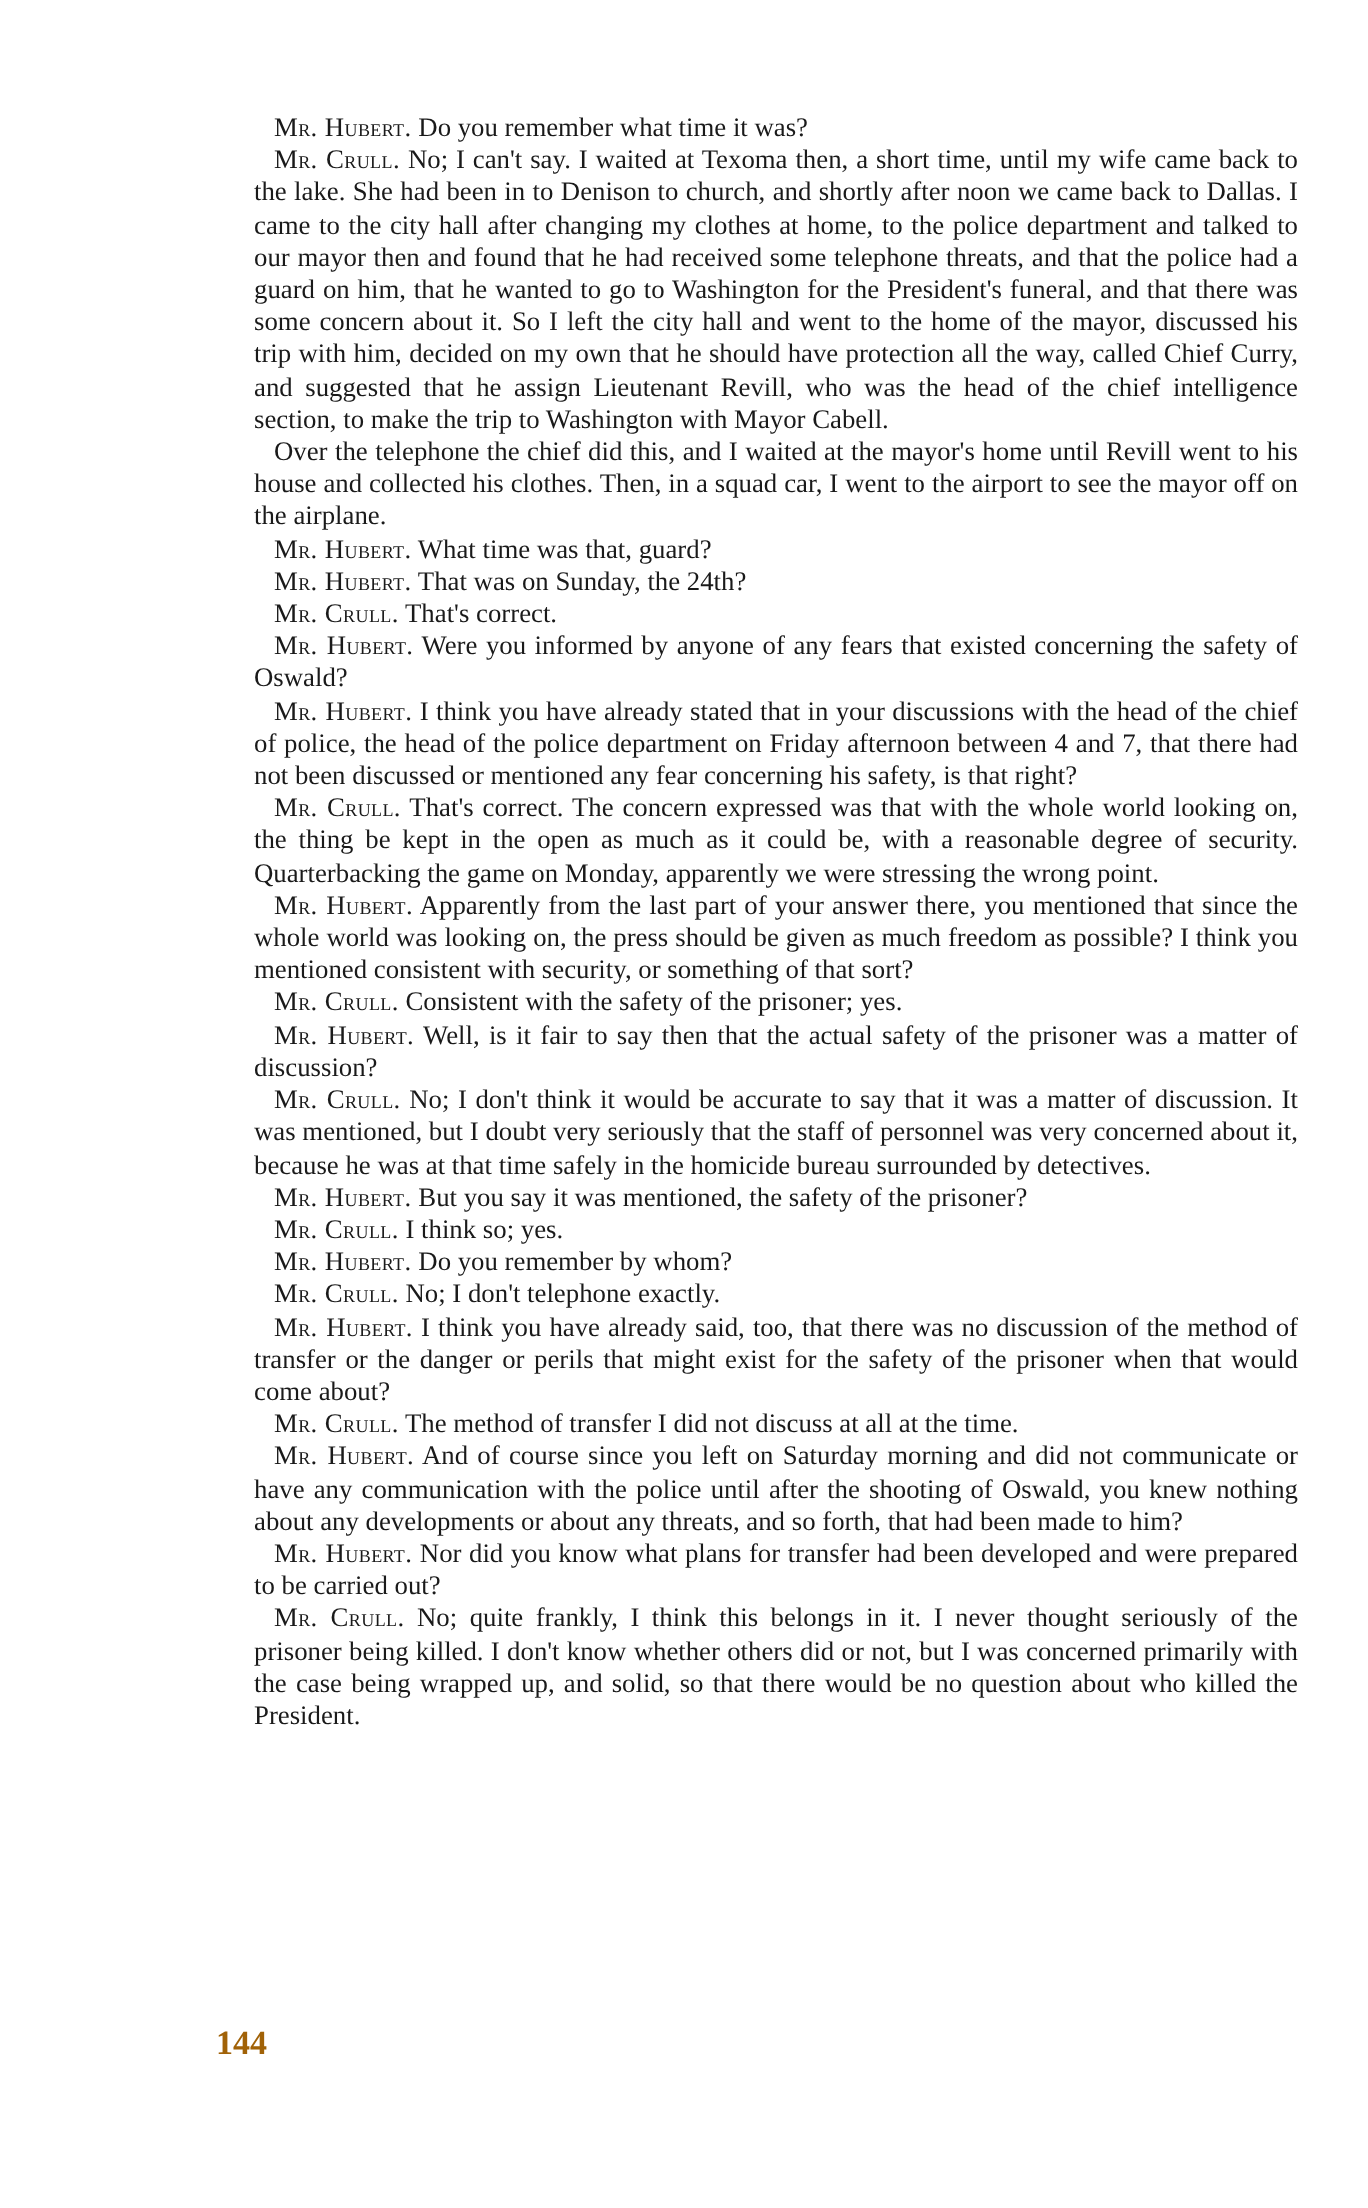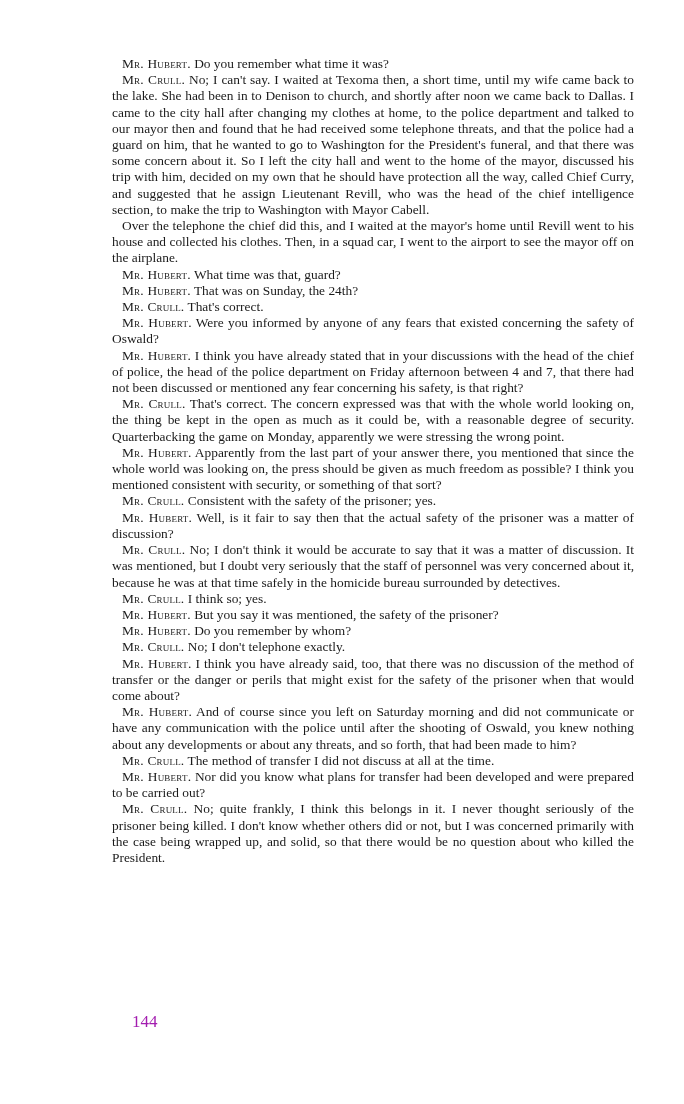--- a/index.html
+++ b/index.html
@@ -10,67 +10,67 @@
   body {
     width: 684px;
     height: 1104px;
     position: relative;
     overflow: hidden;
     font-family: "Liberation Serif", "DejaVu Serif", serif;
     color: #1a1a1a;
   }
   .page {
     position: absolute;
-    left: 112px;
+    left: 127px;
     top: 56px;
     width: 522px;
   }
   .para {
     margin: 0;
     font-size: 13.4px;
     line-height: 16.2px;
     text-align: justify;
     text-indent: 10px;
     hyphens: manual;
   }
   .speaker {
     font-variant: small-caps;
     letter-spacing: 0.2px;
   }
   .page-number {
     position: absolute;
-    left: 132px;
+    left: 108px;
     top: 1012px;
     font-size: 17px;
-    font-weight: normal;
+    font-weight: bold;
     font-family: "Liberation Serif", "DejaVu Serif", serif;
-    color: #a21caf;
+    color: #a16207;
   }
 </style>
 </head>
 <body>
 
 <div class="page" id="doc-body">
     <p class="para"><span class="speaker">Mr. Hubert.</span><span> Do you remember what time it was?</span></p>
     <p class="para"><span class="speaker">Mr. Crull.</span><span> No; I can't say. I waited at Texoma then, a short time, until my wife came back to the lake. She had been in to Denison to church, and shortly after noon we came back to Dallas. I came to the city hall after changing my clothes at home, to the police department and talked to our mayor then and found that he had received some telephone threats, and that the police had a guard on him, that he wanted to go to Washington for the President's funeral, and that there was some concern about it. So I left the city hall and went to the home of the mayor, discussed his trip with him, decided on my own that he should have protection all the way, called Chief Curry, and suggested that he assign Lieutenant Revill, who was the head of the chief intelligence section, to make the trip to Washington with Mayor Cabell.</span></p>
     <p class="para"><span>Over the telephone the chief did this, and I waited at the mayor's home until Revill went to his house and collected his clothes. Then, in a squad car, I went to the airport to see the mayor off on the airplane.</span></p>
     <p class="para"><span class="speaker">Mr. Hubert.</span><span> What time was that, guard?</span></p>
     <p class="para"><span class="speaker">Mr. Hubert.</span><span> That was on Sunday, the 24th?</span></p>
     <p class="para"><span class="speaker">Mr. Crull.</span><span> That's correct.</span></p>
     <p class="para"><span class="speaker">Mr. Hubert.</span><span> Were you informed by anyone of any fears that existed concerning the safety of Oswald?</span></p>
     <p class="para"><span class="speaker">Mr. Hubert.</span><span> I think you have already stated that in your discussions with the head of the chief of police, the head of the police department on Friday afternoon between 4 and 7, that there had not been discussed or mentioned any fear concerning his safety, is that right?</span></p>
     <p class="para"><span class="speaker">Mr. Crull.</span><span> That's correct. The concern expressed was that with the whole world looking on, the thing be kept in the open as much as it could be, with a reasonable degree of security. Quarterbacking the game on Monday, apparently we were stressing the wrong point.</span></p>
     <p class="para"><span class="speaker">Mr. Hubert.</span><span> Apparently from the last part of your answer there, you mentioned that since the whole world was looking on, the press should be given as much freedom as possible? I think you mentioned consistent with security, or some­thing of that sort?</span></p>
     <p class="para"><span class="speaker">Mr. Crull.</span><span> Consistent with the safety of the prisoner; yes.</span></p>
     <p class="para"><span class="speaker">Mr. Hubert.</span><span> Well, is it fair to say then that the actual safety of the prisoner was a matter of discussion?</span></p>
     <p class="para"><span class="speaker">Mr. Crull.</span><span> No; I don't think it would be accurate to say that it was a matter of discussion. It was mentioned, but I doubt very seriously that the staff of personnel was very concerned about it, because he was at that time safely in the homicide bureau surrounded by detectives.</span></p>
+    <p class="para"><span class="speaker">Mr. Hubert.</span><span> But you say it was mentioned, the safety of the prisoner?</span></p>
     <p class="para"><span class="speaker">Mr. Crull.</span><span> I think so; yes.</span></p>
-    <p class="para"><span class="speaker">Mr. Hubert.</span><span> But you say it was mentioned, the safety of the prisoner?</span></p>
     <p class="para"><span class="speaker">Mr. Hubert.</span><span> Do you remember by whom?</span></p>
     <p class="para"><span class="speaker">Mr. Crull.</span><span> No; I don't telephone exactly.</span></p>
     <p class="para"><span class="speaker">Mr. Hubert.</span><span> I think you have already said, too, that there was no discussion of the method of transfer or the danger or perils that might exist for the safety of the prisoner when that would come about?</span></p>
+    <p class="para"><span class="speaker">Mr. Crull.</span><span> The method of transfer I did not discuss at all at the time.</span></p>
     <p class="para"><span class="speaker">Mr. Hubert.</span><span> And of course since you left on Saturday morning and did not communicate or have any communication with the police until after the shooting of Oswald, you knew nothing about any developments or about any threats, and so forth, that had been made to him?</span></p>
-    <p class="para"><span class="speaker">Mr. Crull.</span><span> The method of transfer I did not discuss at all at the time.</span></p>
     <p class="para"><span class="speaker">Mr. Hubert.</span><span> Nor did you know what plans for transfer had been developed and were prepared to be carried out?</span></p>
     <p class="para"><span class="speaker">Mr. Crull.</span><span> No; quite frankly, I think this belongs in it. I never thought seriously of the prisoner being killed. I don't know whether others did or not, but I was concerned primarily with the case being wrapped up, and solid, so that there would be no question about who killed the President.</span></p>
   </div>
 
 <div class="page-number">144</div>
 
 </body></html>

